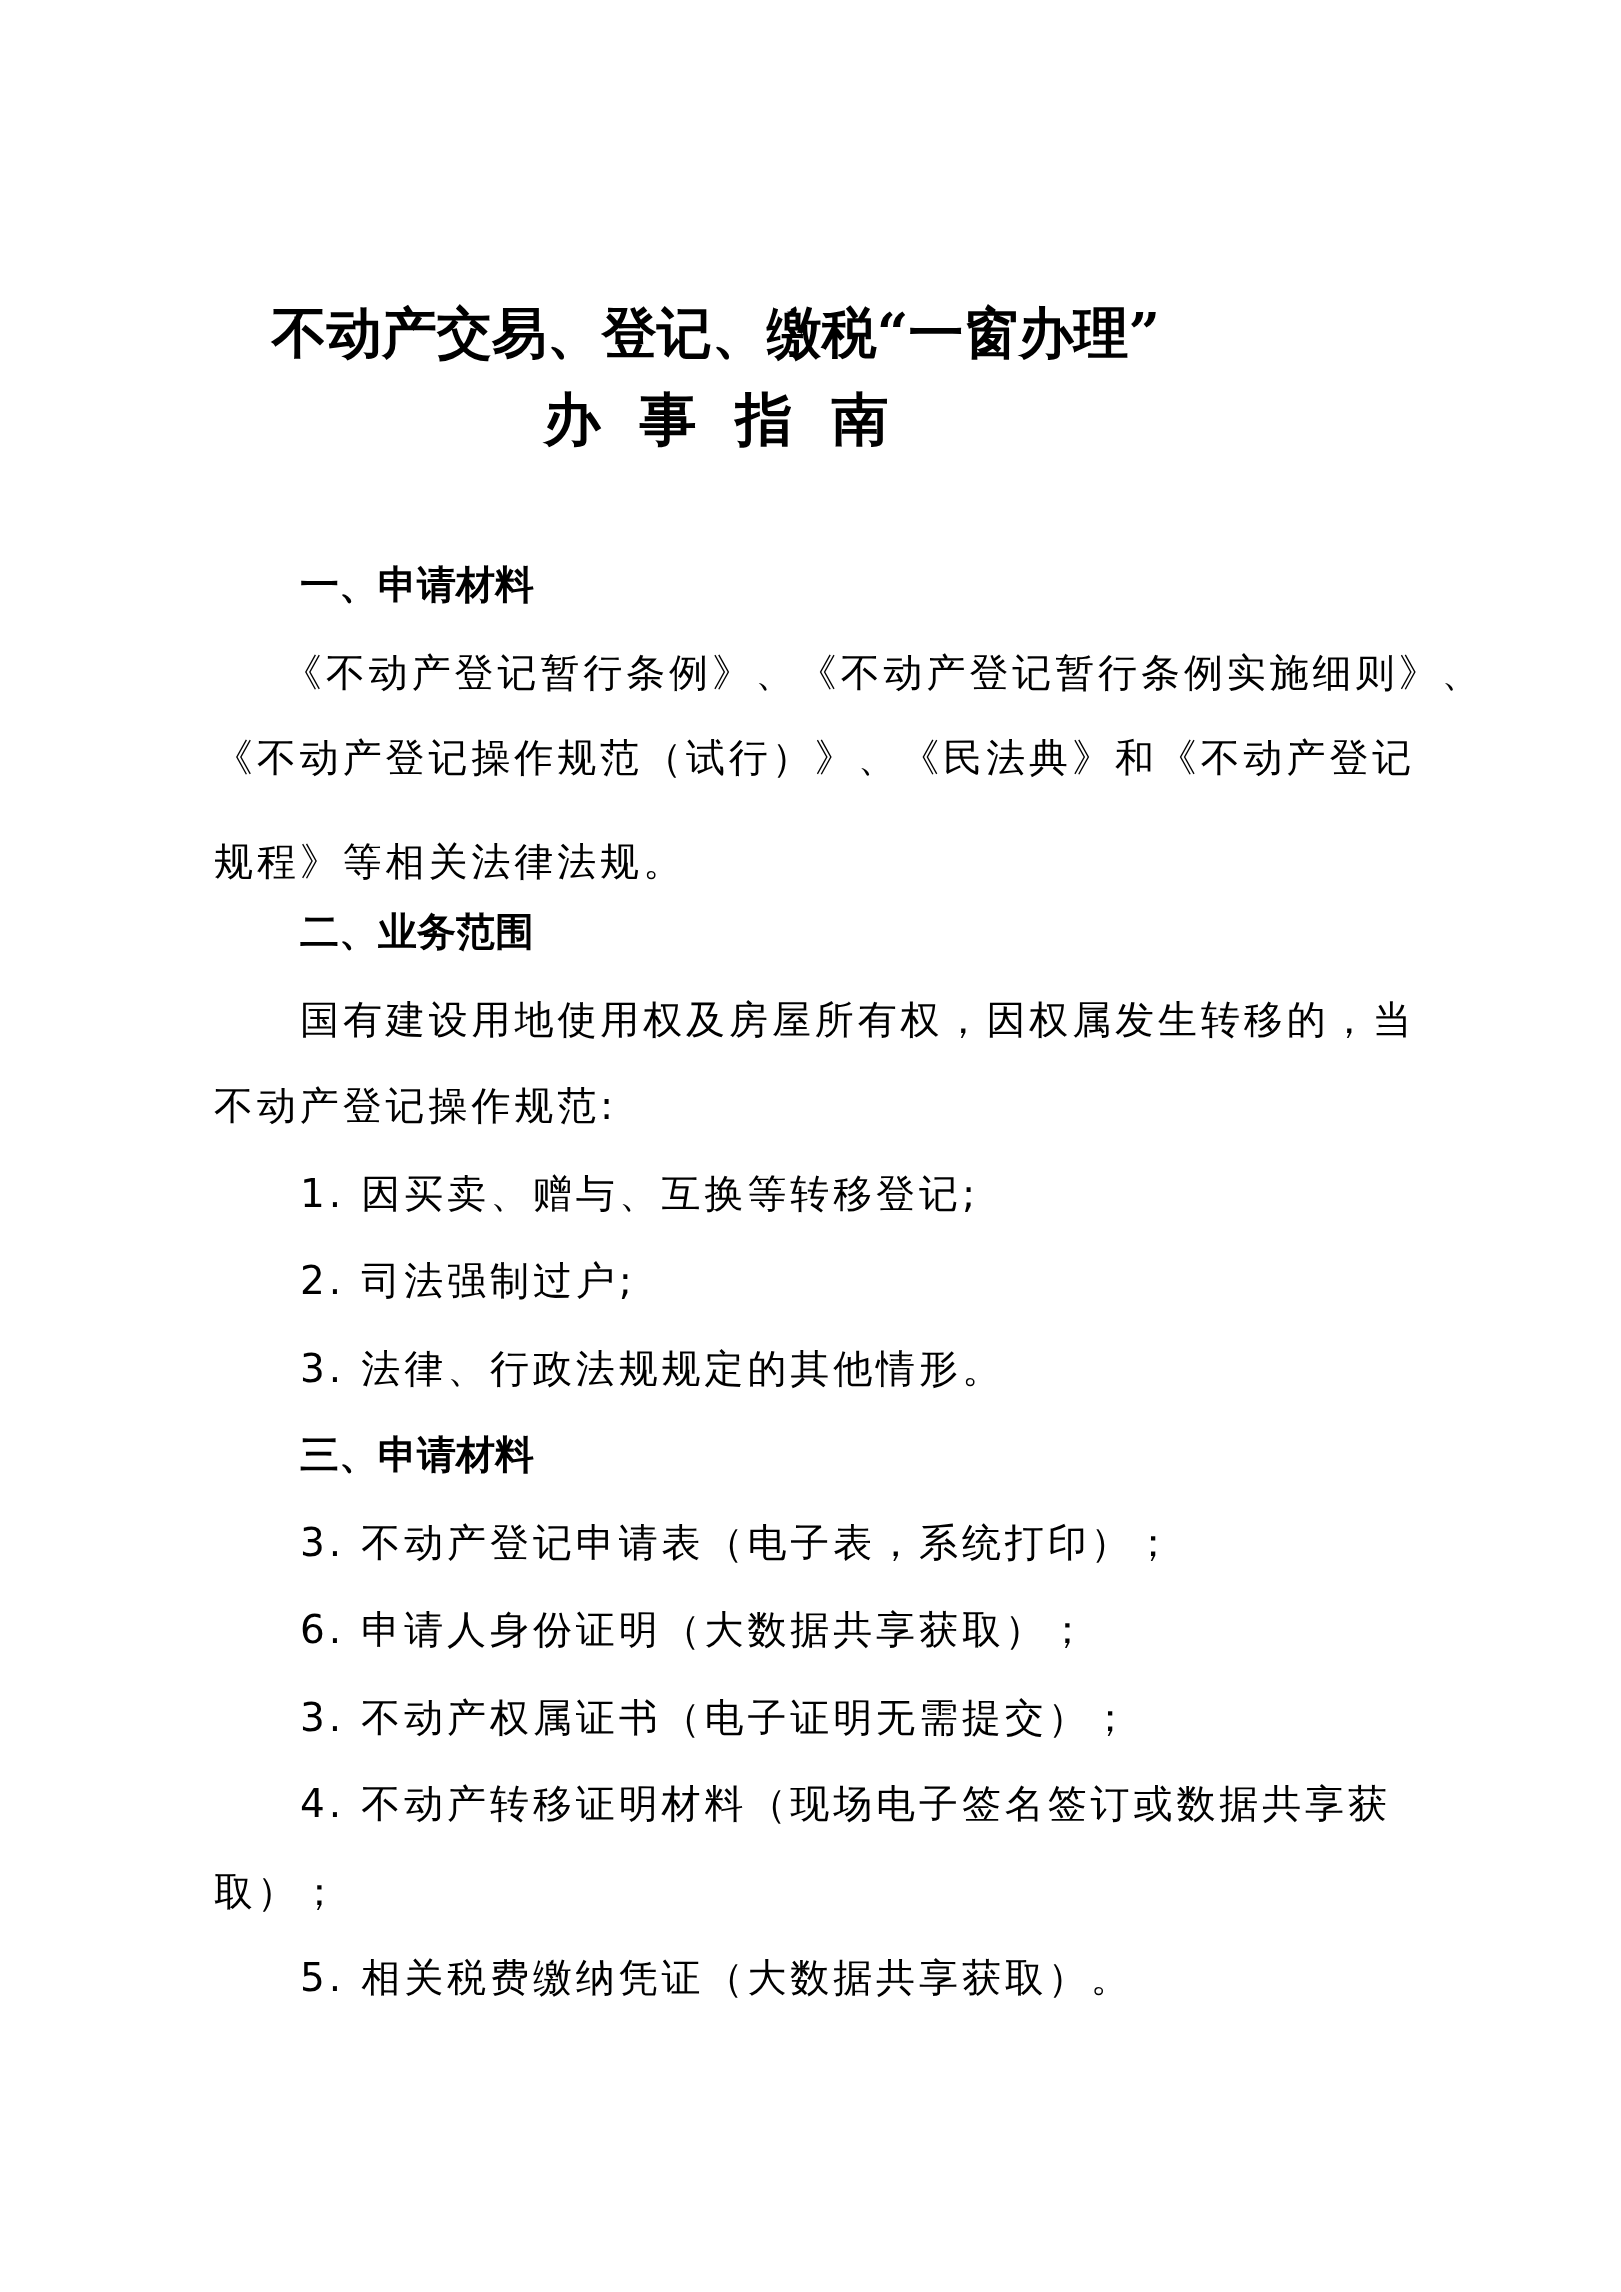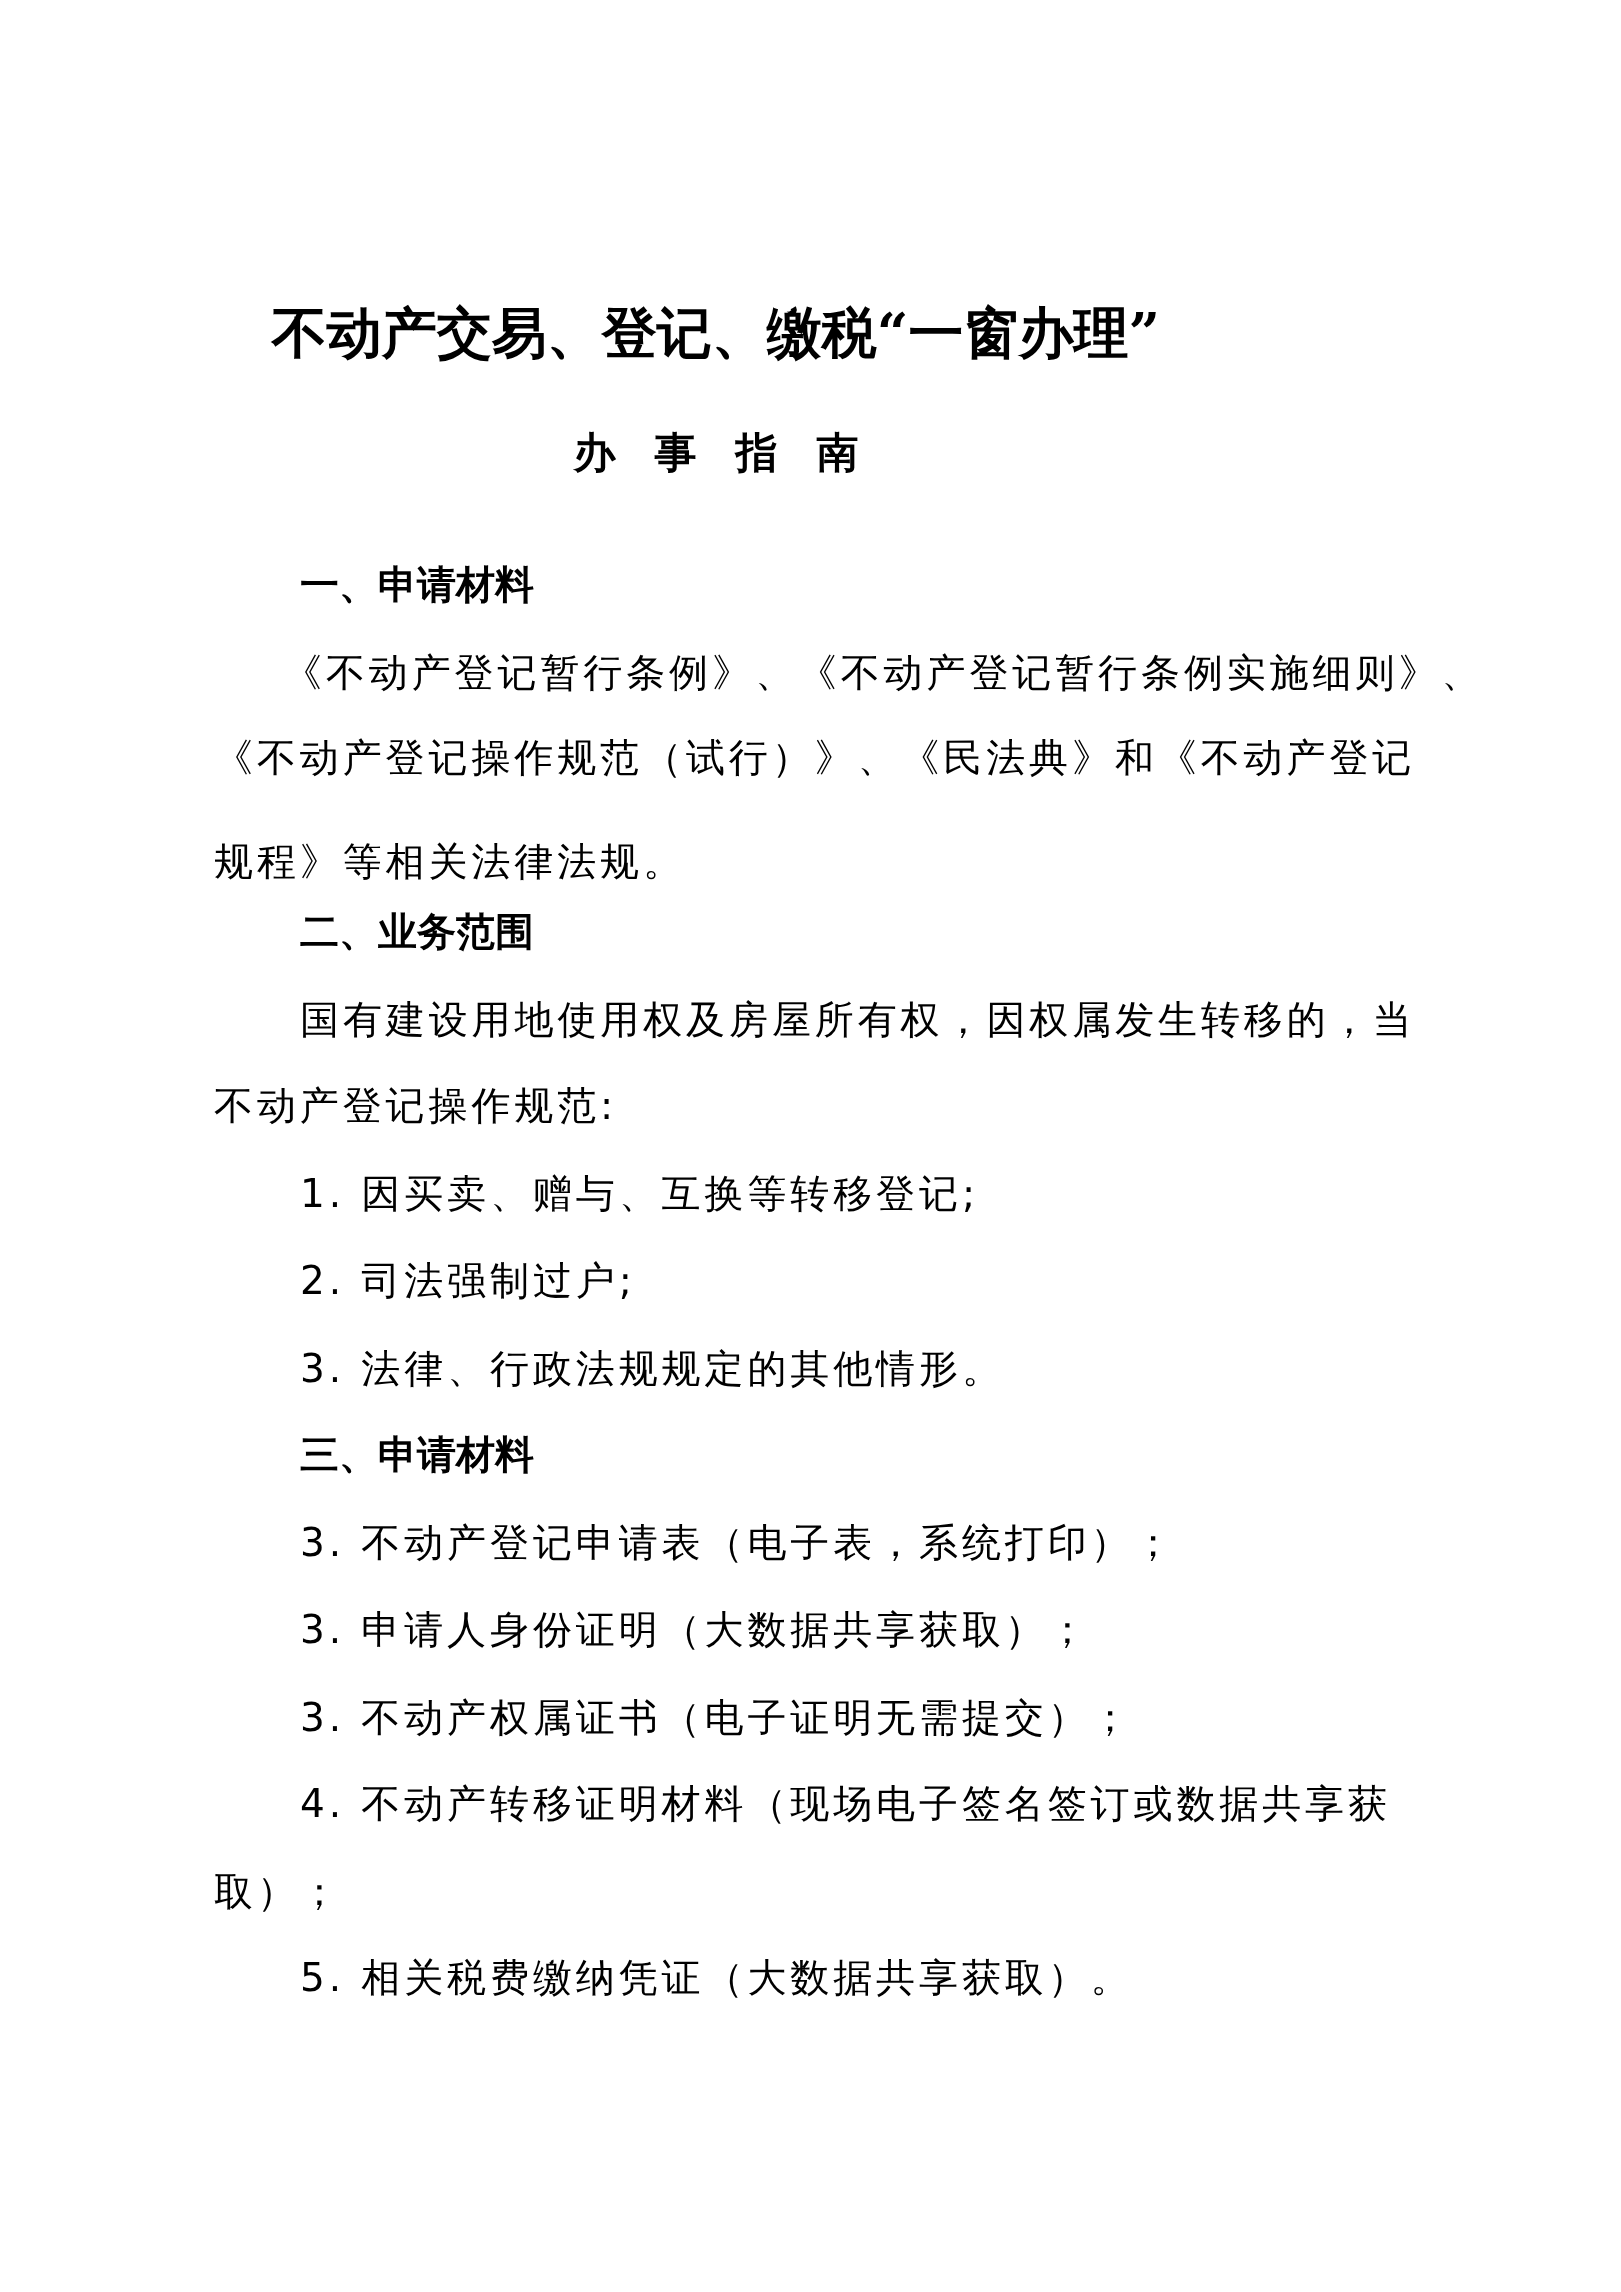--- a/index.html
+++ b/index.html
@@ -33,26 +33,25 @@
       color: #000;
     }
     .title-line1 {
       top: 294px;
       font-size: 55px;
       line-height: 78px;
       letter-spacing: 0px;
     }
     .title-line2 {
       top: 380px;
-      font-size: 42px;
+      font-size: 57px;
       line-height: 78px;
       letter-spacing: 39px;
       padding-left: 39px;
       box-sizing: border-box;
-      margin-top: 34px;
     }
     .body-block {
       position: absolute;
       left: 214px;
       width: 1202px;
       font-size: 39px;
       color: #000;
     }
     .line {
       position: absolute;
@@ -87,21 +86,21 @@
 
     <div class="line indent heading" style="top:904px;">二、业务范围</div>
     <div class="line indent" style="top:992px;">国有建设用地使用权及房屋所有权，因权属发生转移的，当</div>
     <div class="line" style="top:1078px;">不动产登记操作规范:</div>
     <div class="line indent" style="top:1166px;">1. 因买卖、赠与、互换等转移登记;</div>
     <div class="line indent" style="top:1253px;">2. 司法强制过户;</div>
     <div class="line indent" style="top:1341px;">3. 法律、行政法规规定的其他情形。</div>
 
     <div class="line indent heading" style="top:1427px;">三、申请材料</div>
     <div class="line indent" style="top:1515px;">3. 不动产登记申请表（电子表，系统打印）；</div>
-    <div class="line indent" style="top:1602px;">3. 申请人身份证明（大数据共享获取）；</div>
+    <div class="line indent" style="top:1602px;">6. 申请人身份证明（大数据共享获取）；</div>
     <div class="line indent" style="top:1690px;">3. 不动产权属证书（电子证明无需提交）；</div>
     <div class="line indent" style="top:1776px;">4. 不动产转移证明材料（现场电子签名签订或数据共享获</div>
     <div class="line" style="top:1864px;">取）；</div>
     <div class="line indent" style="top:1950px;">5. 相关税费缴纳凭证（大数据共享获取）。</div>
 
   </div>
 </div>
 
 
 </body></html>

